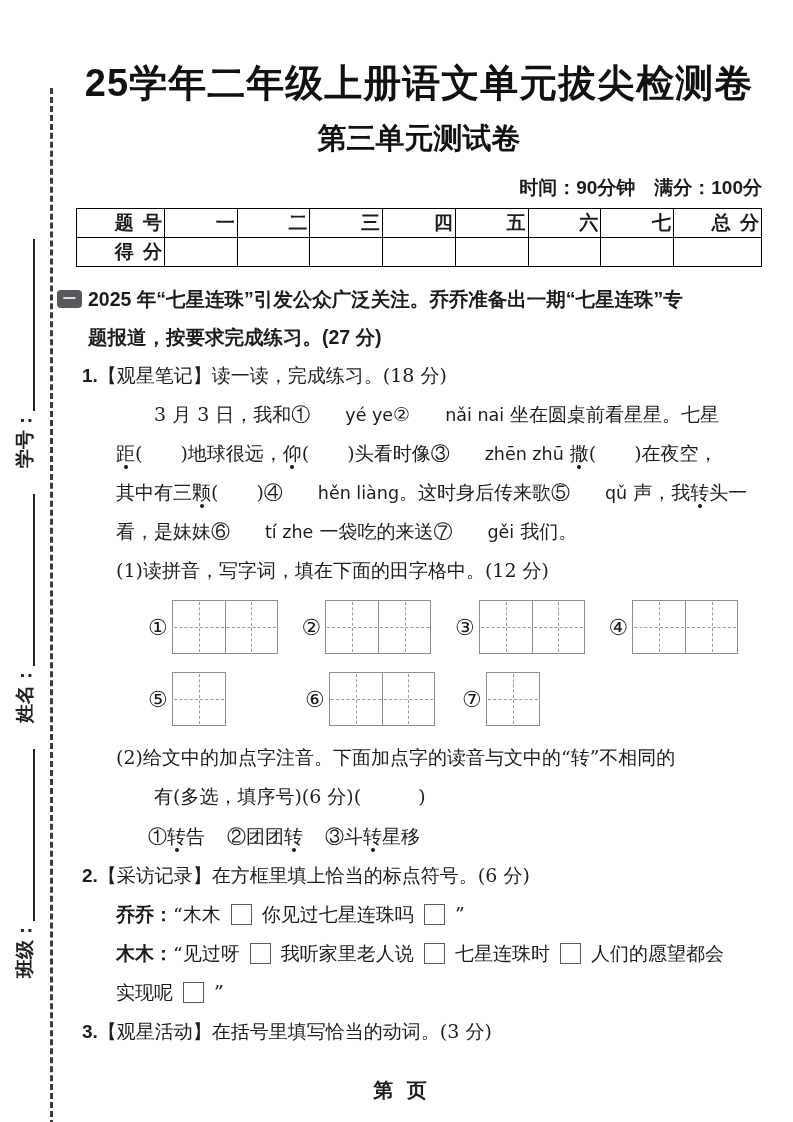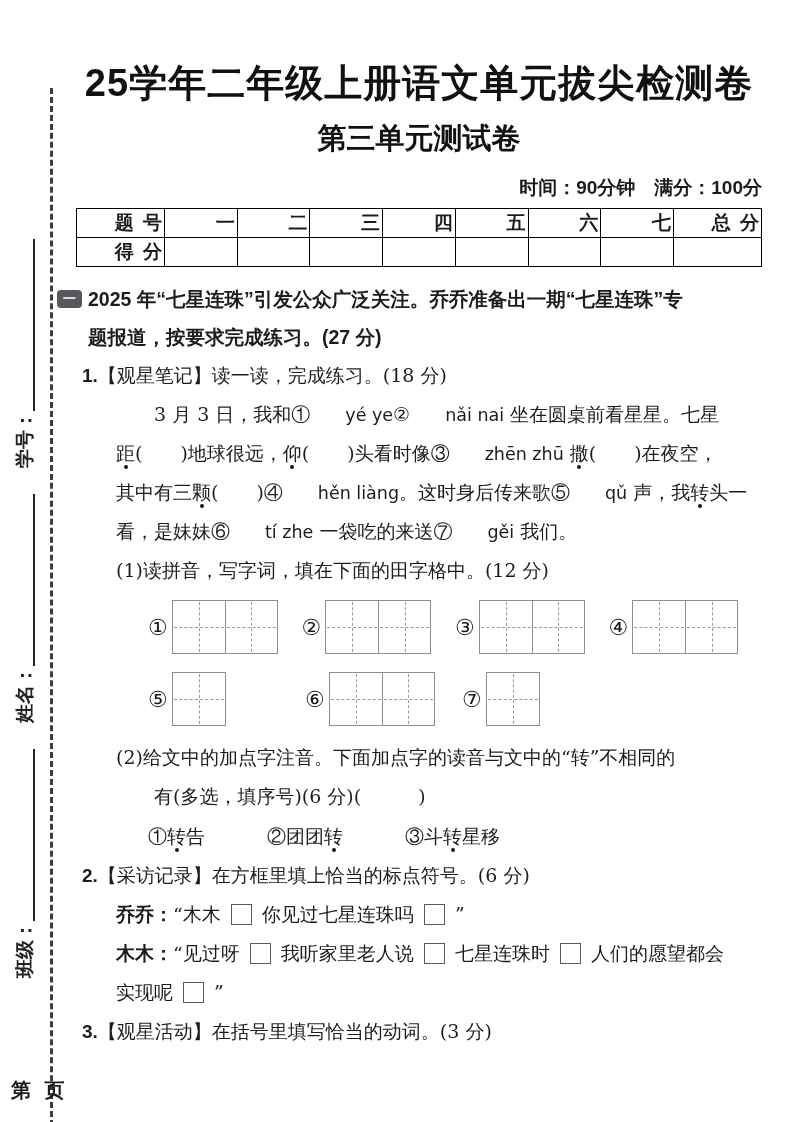--- a/index.html
+++ b/index.html
@@ -68,30 +68,30 @@
   .grid-group { width:157px; display:flex; align-items:center; }
   .grid-label { font-size:22px; margin-right:4px; }
   .tzg { display:flex; border:1.5px solid #8d8d8d; }
   .tcell { width:52px; height:52px; position:relative; }
   .tcell + .tcell { border-left:1.5px solid #8d8d8d; }
   .tcell::before { content:""; position:absolute; left:1px; right:1px; top:50%; border-top:1.5px dashed #9a9a9a; }
   .tcell::after  { content:""; position:absolute; top:1px; bottom:1px; left:50%; border-left:1.5px dashed #9a9a9a; }
   
   .split-line { margin-left:40px; display:flex; line-height:39px; white-space:nowrap; }
   .split-line .lead { padding-left:38px; }
-  .options-row { margin-left:72px; display:flex; gap:62px; line-height:40px; white-space:nowrap; }
+  .options-row { margin-left:72px; display:flex; gap:22px; line-height:40px; white-space:nowrap; }
   
   .dialog-line { margin-left:40px; line-height:39px; white-space:nowrap; }
   .speaker { font-family:"Liberation Sans", sans-serif; font-weight:bold; }
   .pbox { display:inline-block; width:21px; height:21px; border:1.5px solid #5a5a5a;
     vertical-align:-4px; margin:0 4px; background:#fff; }
   
   .example-row { margin-left:40px; display:flex; gap:34px; line-height:40px; white-space:nowrap; }
   
-  .footer { position:absolute; bottom:18px; left:0; width:100%; 
+  .footer { position:absolute; bottom:18px; left:0; width:100%; text-align:center;
     font-family:"Liberation Sans", sans-serif; font-weight:bold; font-size:20px; letter-spacing:4px;padding-left:11px; }
 </style>
 </head>
 <body>
 
 <div class="page">
 
   <div class="cut-line"></div>
 
   <div class="side-info">

